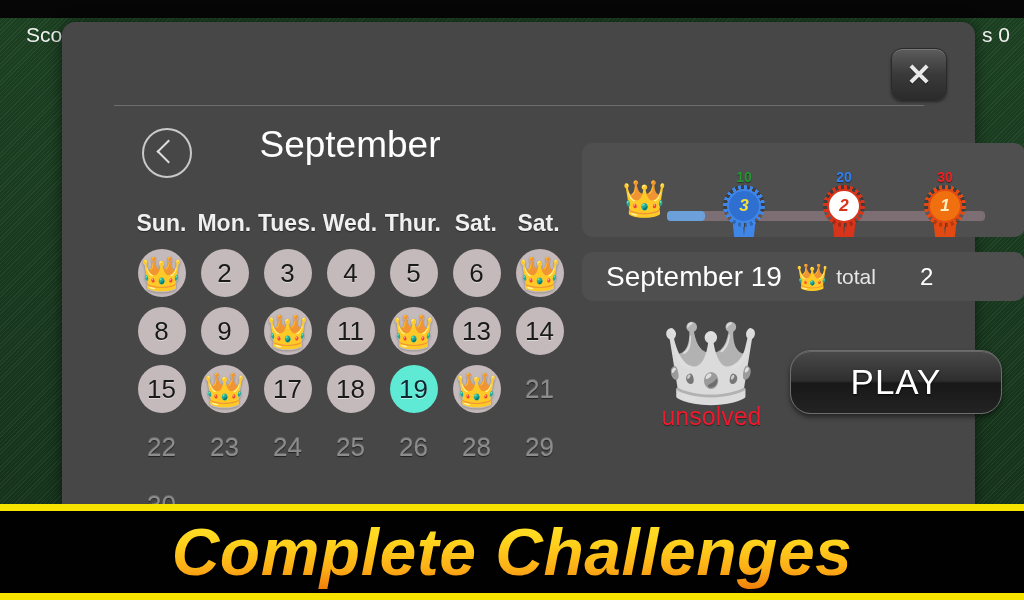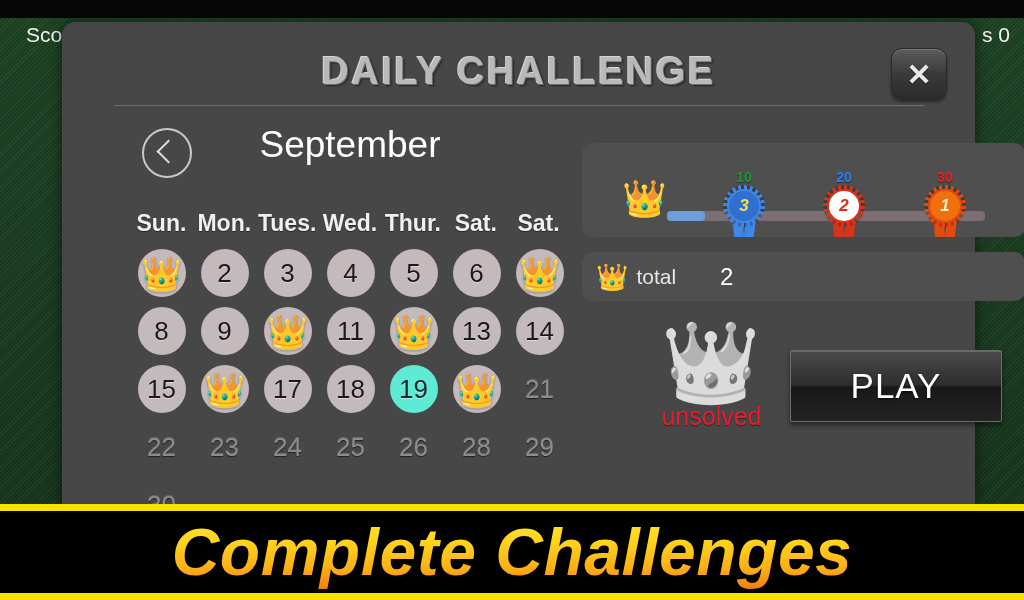--- a/index.html
+++ b/index.html
@@ -204,22 +204,22 @@
   #status-block .big-crown{
     font-size:80px; line-height:86px;
     filter:grayscale(1) brightness(1.25) opacity(.82);
   }
   #status-block .status-word{
     font-size:25px; color:#f01a2e; margin-top:-4px;
     text-shadow:0 1px 1px rgba(0,0,0,.45);
   }
 
   #play-button{
-    position:absolute; left:208px; top:228px; width:212px; height:72px;
-    border-radius:2px;
+    position:absolute; left:208px; top:228px; width:212px; height:64px;
+    border-radius:21px;
     background:linear-gradient(180deg,#4a4a4a 0%,#2e2e2e 48%,#181818 52%,#232323 100%);
     border:1px solid #6d6d6d;
     box-shadow:inset 0 1px 0 rgba(255,255,255,.16), 0 3px 5px rgba(0,0,0,.5);
     display:flex; align-items:center; justify-content:center;
     cursor:pointer;
   }
   #play-button .plabel{
     font-size:35px; color:#ffffff; letter-spacing:1px;
     text-shadow:0 1px 2px rgba(0,0,0,.8);
   }
@@ -229,21 +229,20 @@
 
 <div id="game-bg"></div>
 <div id="top-bar"></div>
 <div id="status-row">
   <span class="score-text">Sco</span>
   <span class="moves-text">s 0</span>
 </div>
 
 <div id="dialog">
 
-  <div id="dlg-title">DAILY CHALLENGE</div>
   <div id="dlg-rule"></div>
 
   <div id="close-button">
     <span class="x-glyph">✕</span>
   </div>
 
   <div id="calendar">
     <div id="cal-header">
       <div id="prev-month-button">
         <span class="chev"></span>
@@ -393,20 +392,21 @@
           <div class="ribbon">
             <div class="tail-l" style="background: rgb(226, 74, 18);"></div>
             <div class="tail-r" style="background: rgb(226, 74, 18);"></div>
             <div class="rosette" style="background: repeating-conic-gradient(rgb(226, 74, 18) 0deg, rgb(226, 74, 18) 9deg, rgba(0, 0, 0, 0.22) 9deg, rgba(0, 0, 0, 0.22) 18deg);"></div>
             <div class="disc" style="background: rgb(240, 112, 16); color: rgb(255, 240, 192); border: 2px solid rgb(226, 74, 18);">1</div>
           </div>
         </div>
       </div>
 
     <div id="date-panel">
+      <span class="dlabel">September 19</span>
       <span class="dcrown">👑</span>
       <span class="dtotal">total</span>
       <span class="dcount">2</span>
     </div>
 
     <div id="status-block">
       <div class="big-crown">👑</div>
       <div class="status-word">unsolved</div>
     </div>
 

